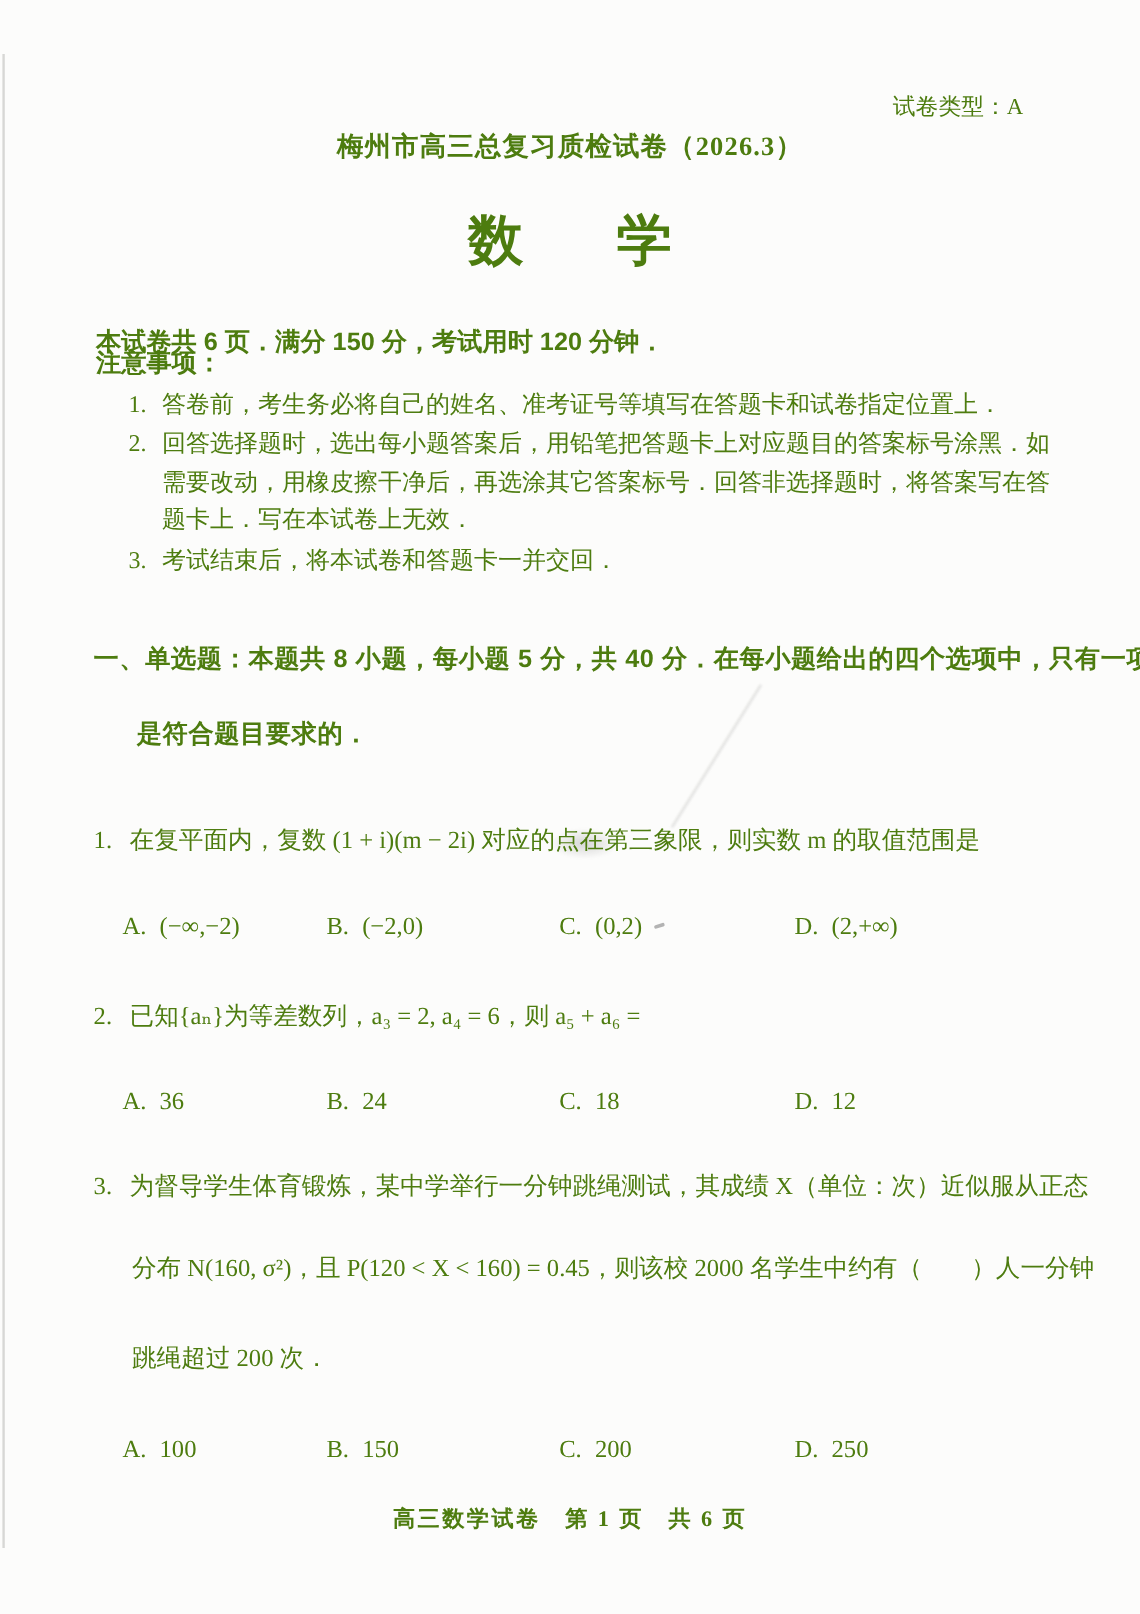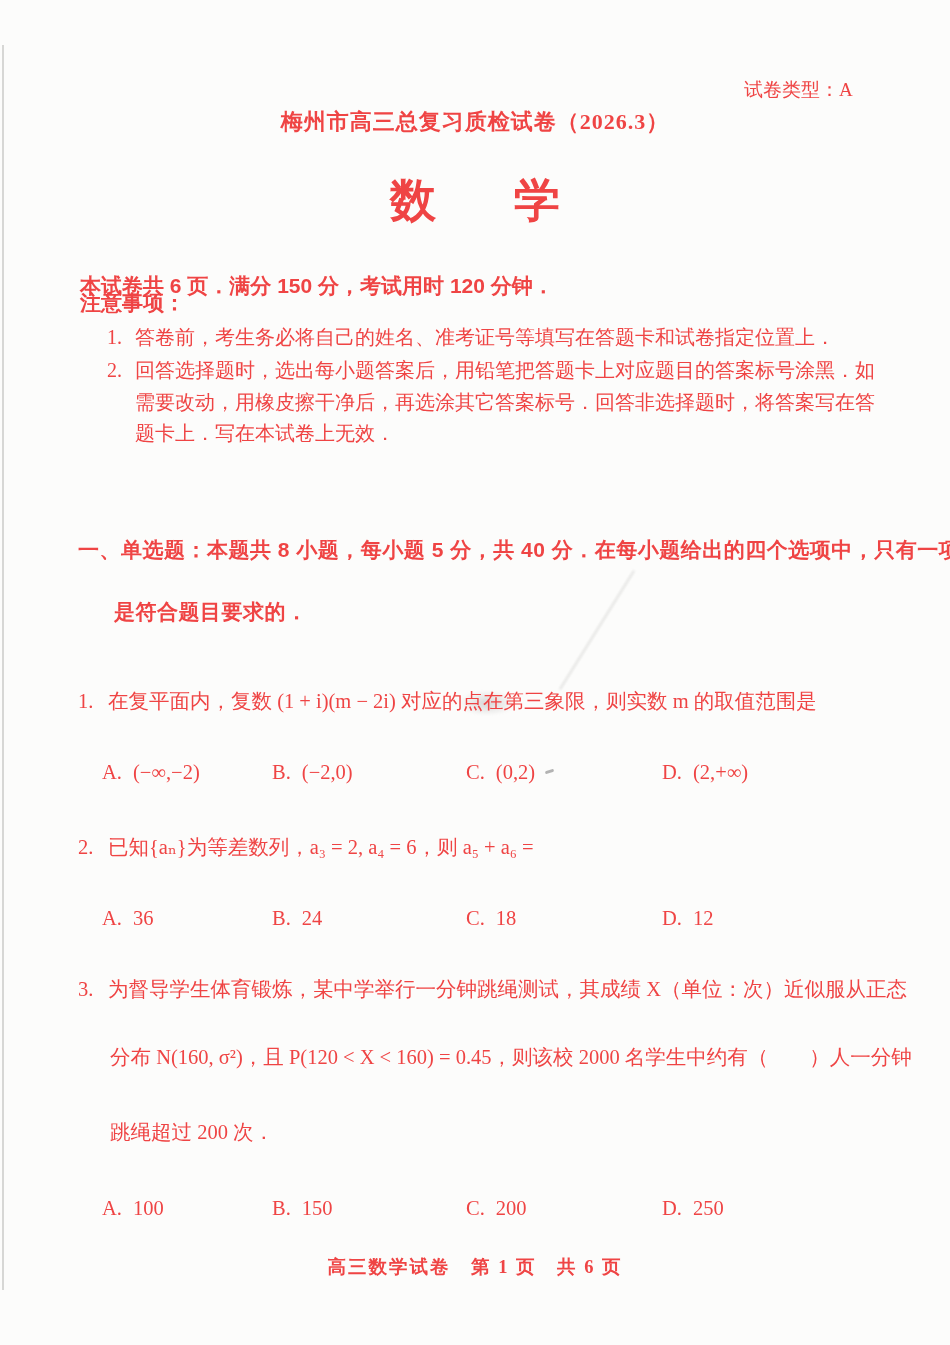--- a/index.html
+++ b/index.html
@@ -6,21 +6,21 @@
     margin: 0;
     padding: 0;
     background: #f4f4f2;
   }
   .page {
     position: relative;
     width: 950px;
     height: 1345px;
     background: #fcfcfb;
     overflow: hidden;
-    color: #ef4444;
+    color: #4d7c0f;
     font-family: "Liberation Serif", "DejaVu Serif", serif;
   }
   .abs { position: absolute; white-space: nowrap; line-height: 1.25; }
 
   .paper-type {
     top: 78px; left: 744px;
     font-size: 19px;
     font-family: "Liberation Serif", "DejaVu Serif", serif;
   }
   .title {
@@ -153,20 +153,23 @@
   <div class="abs note-row n2a">
     <span class="num">2.</span><span>回答选择题时，选出每小题答案后，用铅笔把答题卡上对应题目的答案标号涂黑．如</span>
   </div>
   <div class="abs note-row n2c">
     <span>题卡上．写在本试卷上无效．</span>
   </div>
   <div class="abs note-row n2b">
     <span>需要改动，用橡皮擦干净后，再选涂其它答案标号．回答非选择题时，将答案写在答</span>
   </div>
 
+  <div class="abs note-row n3">
+    <span class="num">3.</span><span>考试结束后，将本试卷和答题卡一并交回．</span>
+  </div>
 
   <div class="abs sec-line sec1">一、单选题：本题共 8 小题，每小题 5 分，共 40 分．在每小题给出的四个选项中，只有一项</div>
   <div class="abs sec-line sec2">是符合题目要求的．</div>
 
   <div class="abs q-line q1a">
     <span class="num">1.</span><span>在复平面内，复数 (1 + i)(m − 2i) 对应的点在第三象限，则实数 m 的取值范围是</span>
   </div>
   <div class="abs opt-row o1">
     <span class="opt c1"><span>A.</span><span class="val">(−∞,−2)</span></span>
     <span class="opt c2"><span>B.</span><span class="val">(−2,0)</span></span>

